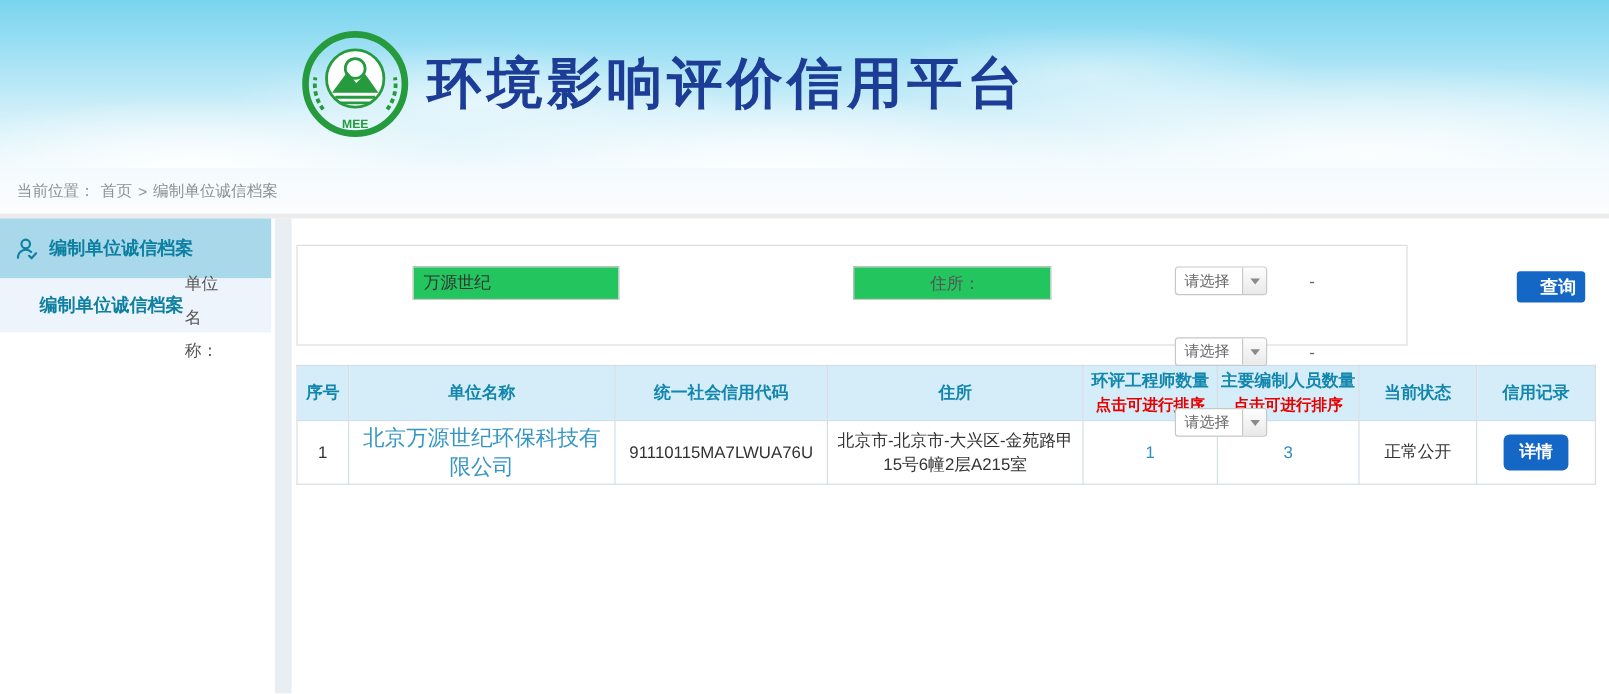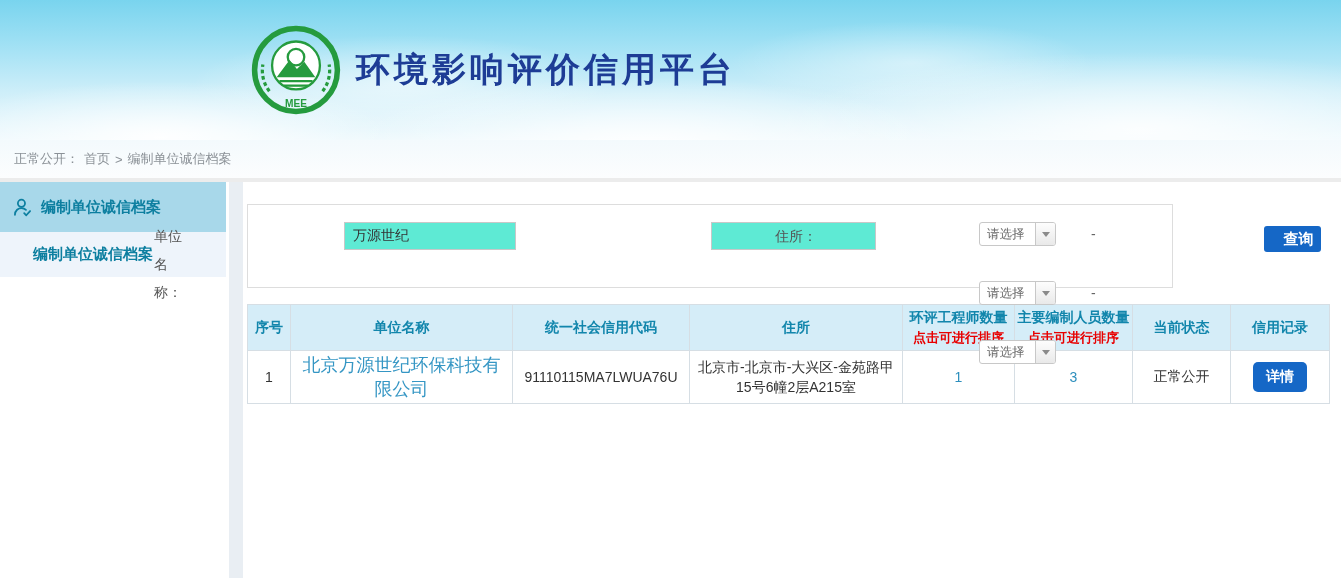--- a/index.html
+++ b/index.html
@@ -12,21 +12,21 @@
     background:
       radial-gradient(ellipse 340px 80px at 12% 98%, rgba(255,255,255,.95), rgba(255,255,255,0) 70%),
       radial-gradient(ellipse 420px 95px at 48% 104%, rgba(255,255,255,.95), rgba(255,255,255,0) 72%),
       radial-gradient(ellipse 520px 110px at 85% 92%, rgba(255,255,255,.85), rgba(255,255,255,0) 70%),
       radial-gradient(ellipse 300px 70px at 30% 60%, rgba(255,255,255,.55), rgba(255,255,255,0) 70%),
       radial-gradient(ellipse 260px 60px at 68% 45%, rgba(255,255,255,.45), rgba(255,255,255,0) 70%),
       linear-gradient(180deg,#79d4ee 0%,#9ee0f4 30%,#cdeef9 65%,#eef9fd 100%);
   }
   .logo{ width:92px; height:92px; flex:0 0 auto; }
   .site-title{
-    margin-left:14px; font-size:34px; font-weight:900; color:#1d3c95;
+    margin-left:14px; font-size:46px; font-weight:900; color:#1d3c95;
     letter-spacing:4px; white-space:nowrap;
   }
 
   
   .crumb-band{
     height:38px; display:flex; align-items:center; padding-left:14px;
     background:linear-gradient(180deg,#f3fafd 0%,#fcfdfe 100%);
     font-size:13px; color:#8b9197;
   }
   .crumb-band span{ margin-right:5px; }
@@ -53,21 +53,21 @@
   .search-panel{
     position:relative; width:926px; height:84px; margin-top:22px;
     border:1px solid #ddd; background:#fff;
   }
   .f-label{ position:absolute; font-size:14px; color:#555; line-height:28px; top:17px; }
   .lbl-company{ right:990px; }
   .lbl-code{ right:620px; }
   .lbl-residence{ right:355px; }
   .txt-input{
     position:absolute; top:17px; height:28px; border:1px solid #c8c8c8;
-    font-size:14px; color:#333; padding-left:8px; background:#5eead4; outline:none;
+    font-size:14px; color:#333; padding-left:8px; background:#22c55e; outline:none;
     font-family:inherit;
   }
   .inp-company{ left:96px; width:172px; }
   .inp-code{ left:463px; width:165px; }
   .residence-group{
     position:absolute; left:731px; top:17px; width:200px;
     display:flex; flex-wrap:wrap; align-items:center; column-gap:6px; row-gap:7px;gap:35px;
   }
   .combo{
     width:77px; height:24px; border:1px solid #c8c8c8; border-radius:3px;
@@ -127,21 +127,21 @@
     <circle cx="50" cy="36" r="9" fill="none" stroke="#259b3e" stroke-width="2.5"></circle>
     <path d="M29 58 L43 39 L51 49 L59 41 L71 58 Z" fill="#259b3e"></path>
     <path d="M32 62 H68" stroke="#259b3e" stroke-width="2.5"></path>
     <path d="M37 67 H63" stroke="#259b3e" stroke-width="2.5"></path>
     <text x="50" y="90" text-anchor="middle" font-size="11" font-weight="bold" fill="#259b3e">MEE</text>
   </svg>
   <div class="site-title">环境影响评价信用平台</div>
 </div>
 
 <div class="crumb-band">
-  <span>正常公开：</span>
+  <span>当前位置：</span>
   <span class="crumb-home">首页</span>
   <span>&gt;</span>
   <span>编制单位诚信档案</span>
 </div>
 <div class="band-divider"></div>
 
 <div class="content">
 
   <div class="sidebar">
     <div class="side-item-main">

